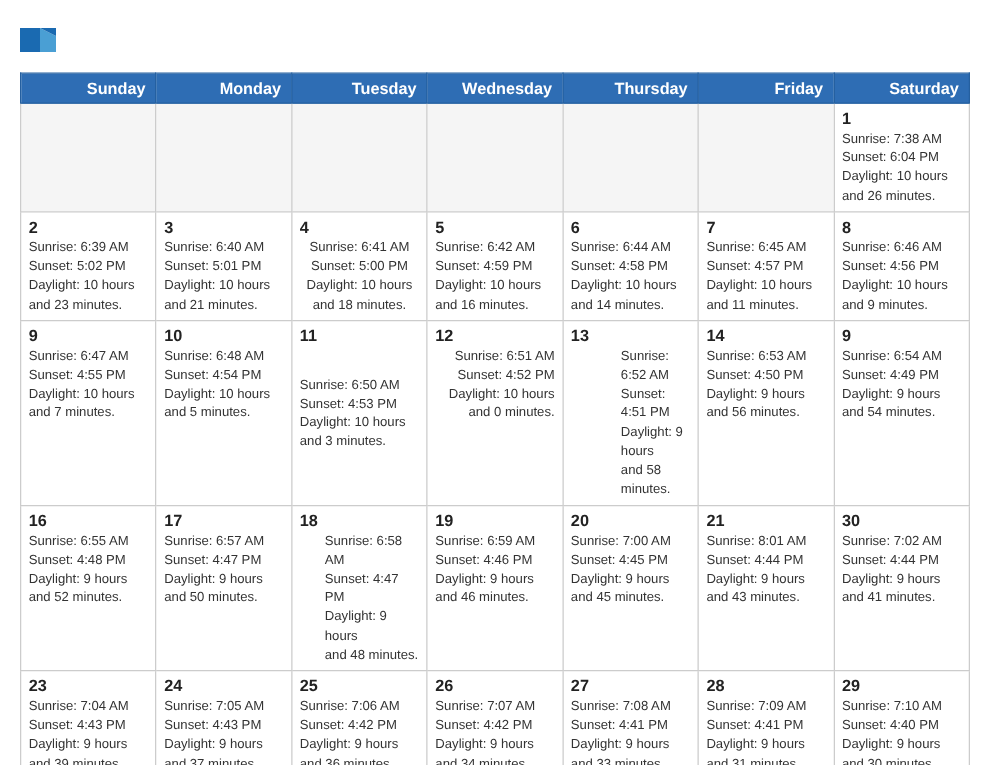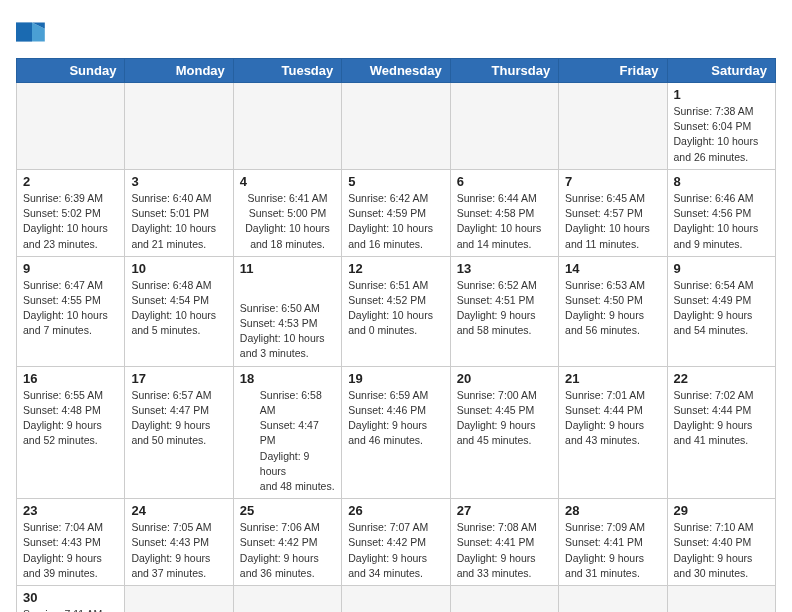--- a/index.html
+++ b/index.html
@@ -202,28 +202,28 @@
         </td>
         <td>
           <div class="day-number">11</div>
           <div class="day-info" style="white-space: pre-line; margin-top: 25px;">Sunrise: 6:50 AM
 Sunset: 4:53 PM
 Daylight: 10 hours
 and 3 minutes.</div>
         </td>
         <td>
           <div class="day-number">12</div>
-          <div class="day-info" style="white-space: pre-line;">Sunrise: 6:51 AM
+          <div class="day-info" style="white-space: pre-line; text-align: right;">Sunrise: 6:51 AM
 Sunset: 4:52 PM
 Daylight: 10 hours
 and 0 minutes.</div>
         </td>
         <td>
           <div class="day-number">13</div>
-          <div class="day-info" style="white-space: pre-line;">Sunrise: 6:52 AM
+          <div class="day-info" style="white-space: pre-line; margin-left: 40px;">Sunrise: 6:52 AM
 Sunset: 4:51 PM
 Daylight: 9 hours
 and 58 minutes.</div>
         </td>
         <td>
           <div class="day-number">14</div>
           <div class="day-info" style="white-space: pre-line;">Sunrise: 6:53 AM
 Sunset: 4:50 PM
 Daylight: 9 hours
 and 56 minutes.</div>
@@ -267,27 +267,27 @@
         </td>
         <td>
           <div class="day-number">20</div>
           <div class="day-info" style="white-space: pre-line;">Sunrise: 7:00 AM
 Sunset: 4:45 PM
 Daylight: 9 hours
 and 45 minutes.</div>
         </td>
         <td>
           <div class="day-number">21</div>
-          <div class="day-info" style="white-space: pre-line;">Sunrise: 7:01 AM
+          <div class="day-info" style="white-space: pre-line;">Sunrise: 8:01 AM
 Sunset: 4:44 PM
 Daylight: 9 hours
 and 43 minutes.</div>
         </td>
         <td>
-          <div class="day-number">22</div>
+          <div class="day-number">30</div>
           <div class="day-info" style="white-space: pre-line;">Sunrise: 7:02 AM
 Sunset: 4:44 PM
 Daylight: 9 hours
 and 41 minutes.</div>
         </td>
       </tr>
       <tr>
         <td>
           <div class="day-number">23</div>
           <div class="day-info" style="white-space: pre-line;">Sunrise: 7:04 AM

